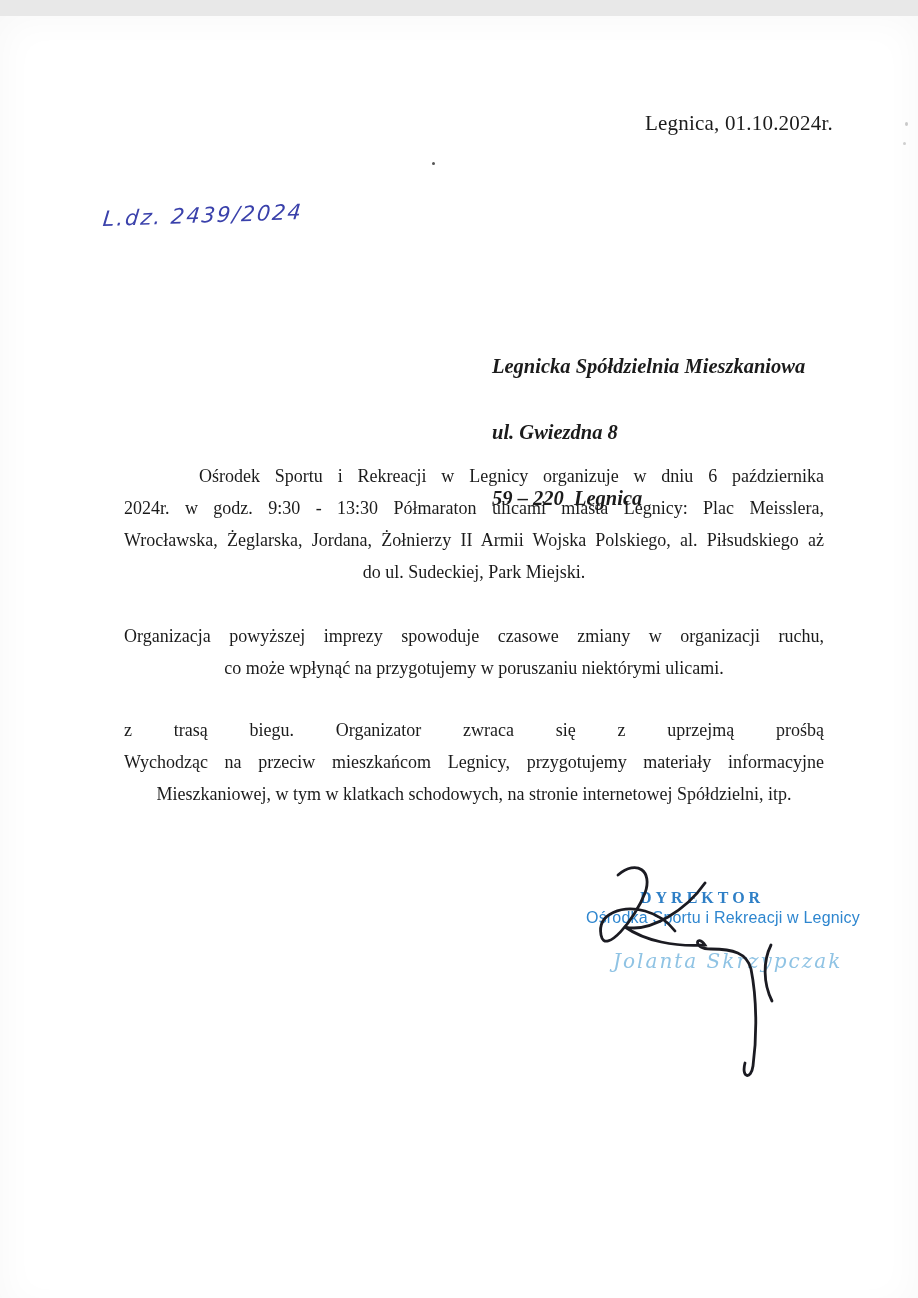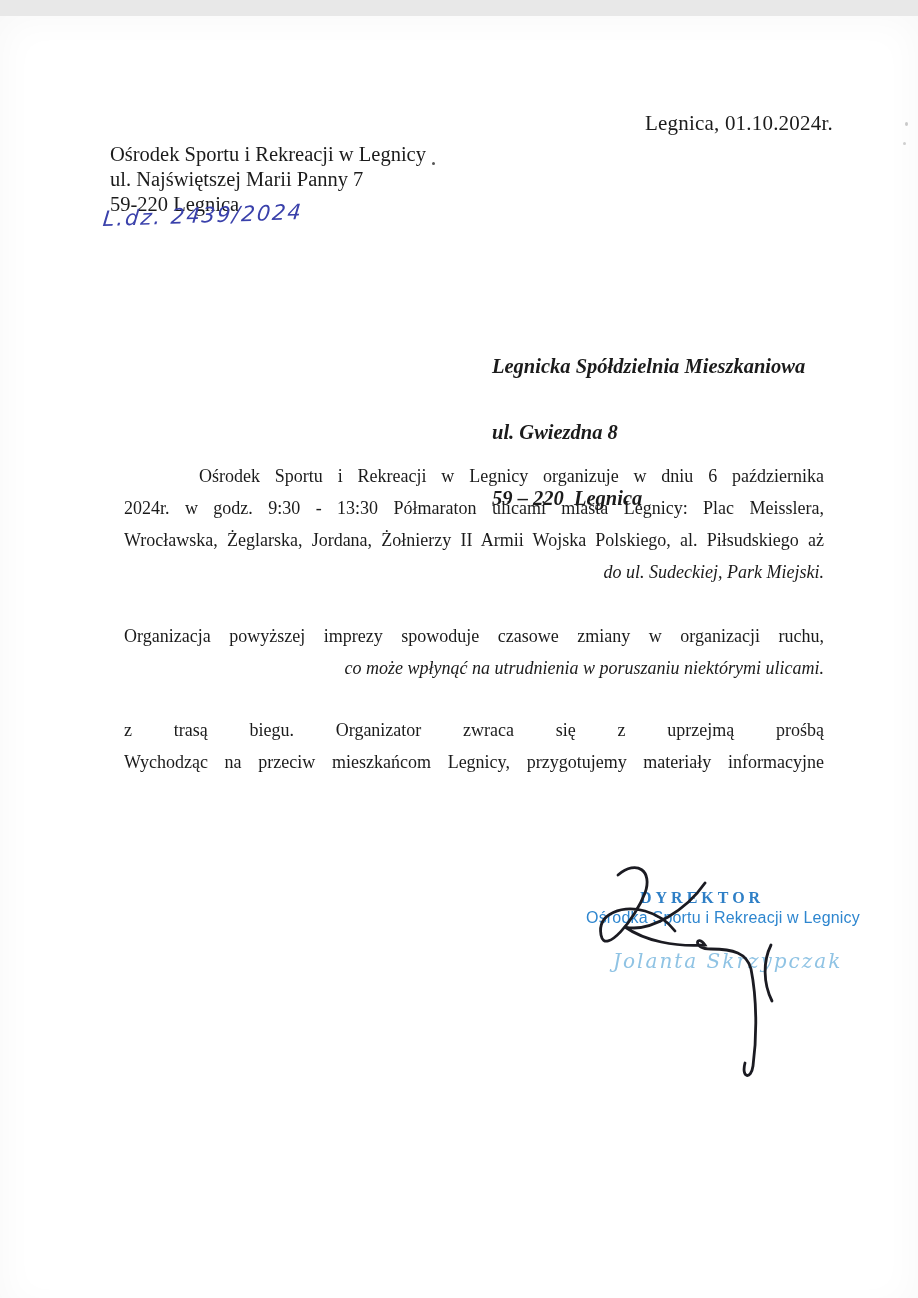--- a/index.html
+++ b/index.html
@@ -36,21 +36,21 @@
     position:absolute;left:492px;top:295px;
     font-size:20.5px;line-height:22px;
     font-weight:bold;white-space:pre;font-style:italic;
   }
   
   .para{
     position:absolute;left:124px;width:700px;
     font-size:18px;line-height:32px;
   }
   .para .jline{text-align:justify;text-align-last:justify;}
-  .para .lline{text-align:right;font-style:italic;}
+  .para .lline{text-align:center;}
   .indent{padding-left:75px;}
   #para1{top:444px;}
   #para2{top:604px;}
   #para3{top:698px;}
   
   .stamp-title{
     position:absolute;left:640px;top:873px;
     font-family:"Liberation Serif", serif;
     font-weight:bold;font-size:16px;letter-spacing:4px;
     color:#2e7fc6;
@@ -74,49 +74,45 @@
   #speck-r1{left:905px;top:106px;width:3px;height:4px;opacity:.45;}
   #speck-r2{left:903px;top:126px;width:3px;height:3px;opacity:.4;}
 </style>
 </head>
 <body>
 
 <div class="page">
 
   <div class="date-line">Legnica, 01.10.2024r.</div>
 
-  <div class="sender">
-    <div>Ośrodek Sportu i Rekreacji w Legnicy</div>
-    <div>ul. Najświętszej Marii Panny 7</div>
-    <div>59-220 Legnica</div>
-  </div>
 
   <div class="handwritten-ref">L.dz. 2439/2024</div>
 
   <div class="recipient">
     <div>Legnicka Spółdzielnia Mieszkaniowa</div>
     <div>ul. Gwiezdna 8</div>
     <div>59 – 220  Legnica</div>
   </div>
 
   <div class="para" id="para1">
     <div class="jline indent">Ośrodek Sportu i Rekreacji w Legnicy organizuje w dniu 6 października</div>
     <div class="jline">2024r. w godz. 9:30 - 13:30 Półmaraton ulicami miasta Legnicy: Plac Meisslera,</div>
     <div class="jline">Wrocławska, Żeglarska, Jordana, Żołnierzy II Armii Wojska Polskiego, al. Piłsudskiego aż</div>
     <div class="lline">do ul. Sudeckiej, Park Miejski.</div>
   </div>
 
   <div class="para" id="para2">
     <div class="jline">Organizacja powyższej imprezy spowoduje czasowe zmiany w organizacji ruchu,</div>
-    <div class="lline">co może wpłynąć na utrudnienia w poruszaniu niektórymi ulicami.</div>
+    <div class="lline">co może wpłynąć na przygotujemy w poruszaniu niektórymi ulicami.</div>
   </div>
 
   <div class="para" id="para3">
     <div class="jline">z trasą biegu. Organizator zwraca się z uprzejmą prośbą</div>
     <div class="jline">Wychodząc na przeciw mieszkańcom Legnicy, przygotujemy materiały informacyjne</div>
+    <div class="lline">Mieszkaniowej, w tym w klatkach schodowych, na stronie internetowej Spółdzielni, itp.</div>
   </div>
 
   <div class="stamp-title">DYREKTOR</div>
   <div class="stamp-org">Ośrodka Sportu i Rekreacji w Legnicy</div>
   <div class="stamp-name">Jolanta Skrzypczak</div>
 
   <svg class="signature-svg" width="230" height="225" viewBox="0 0 230 225">
     <g fill="none" stroke="#1b1b22" stroke-width="2.8" stroke-linecap="round">
       <path d="M43,14 C62,-2 78,10 70,32 C60,58 30,95 26,74 C22,52 48,44 70,50 C84,54 94,62 100,70"></path>
       <path d="M130,22 C112,48 76,72 50,66 C70,80 100,86 130,84 C122,72 116,88 136,88 C158,88 172,92 176,108 C182,138 182,175 178,205 C176,219 166,217 170,202"></path>

